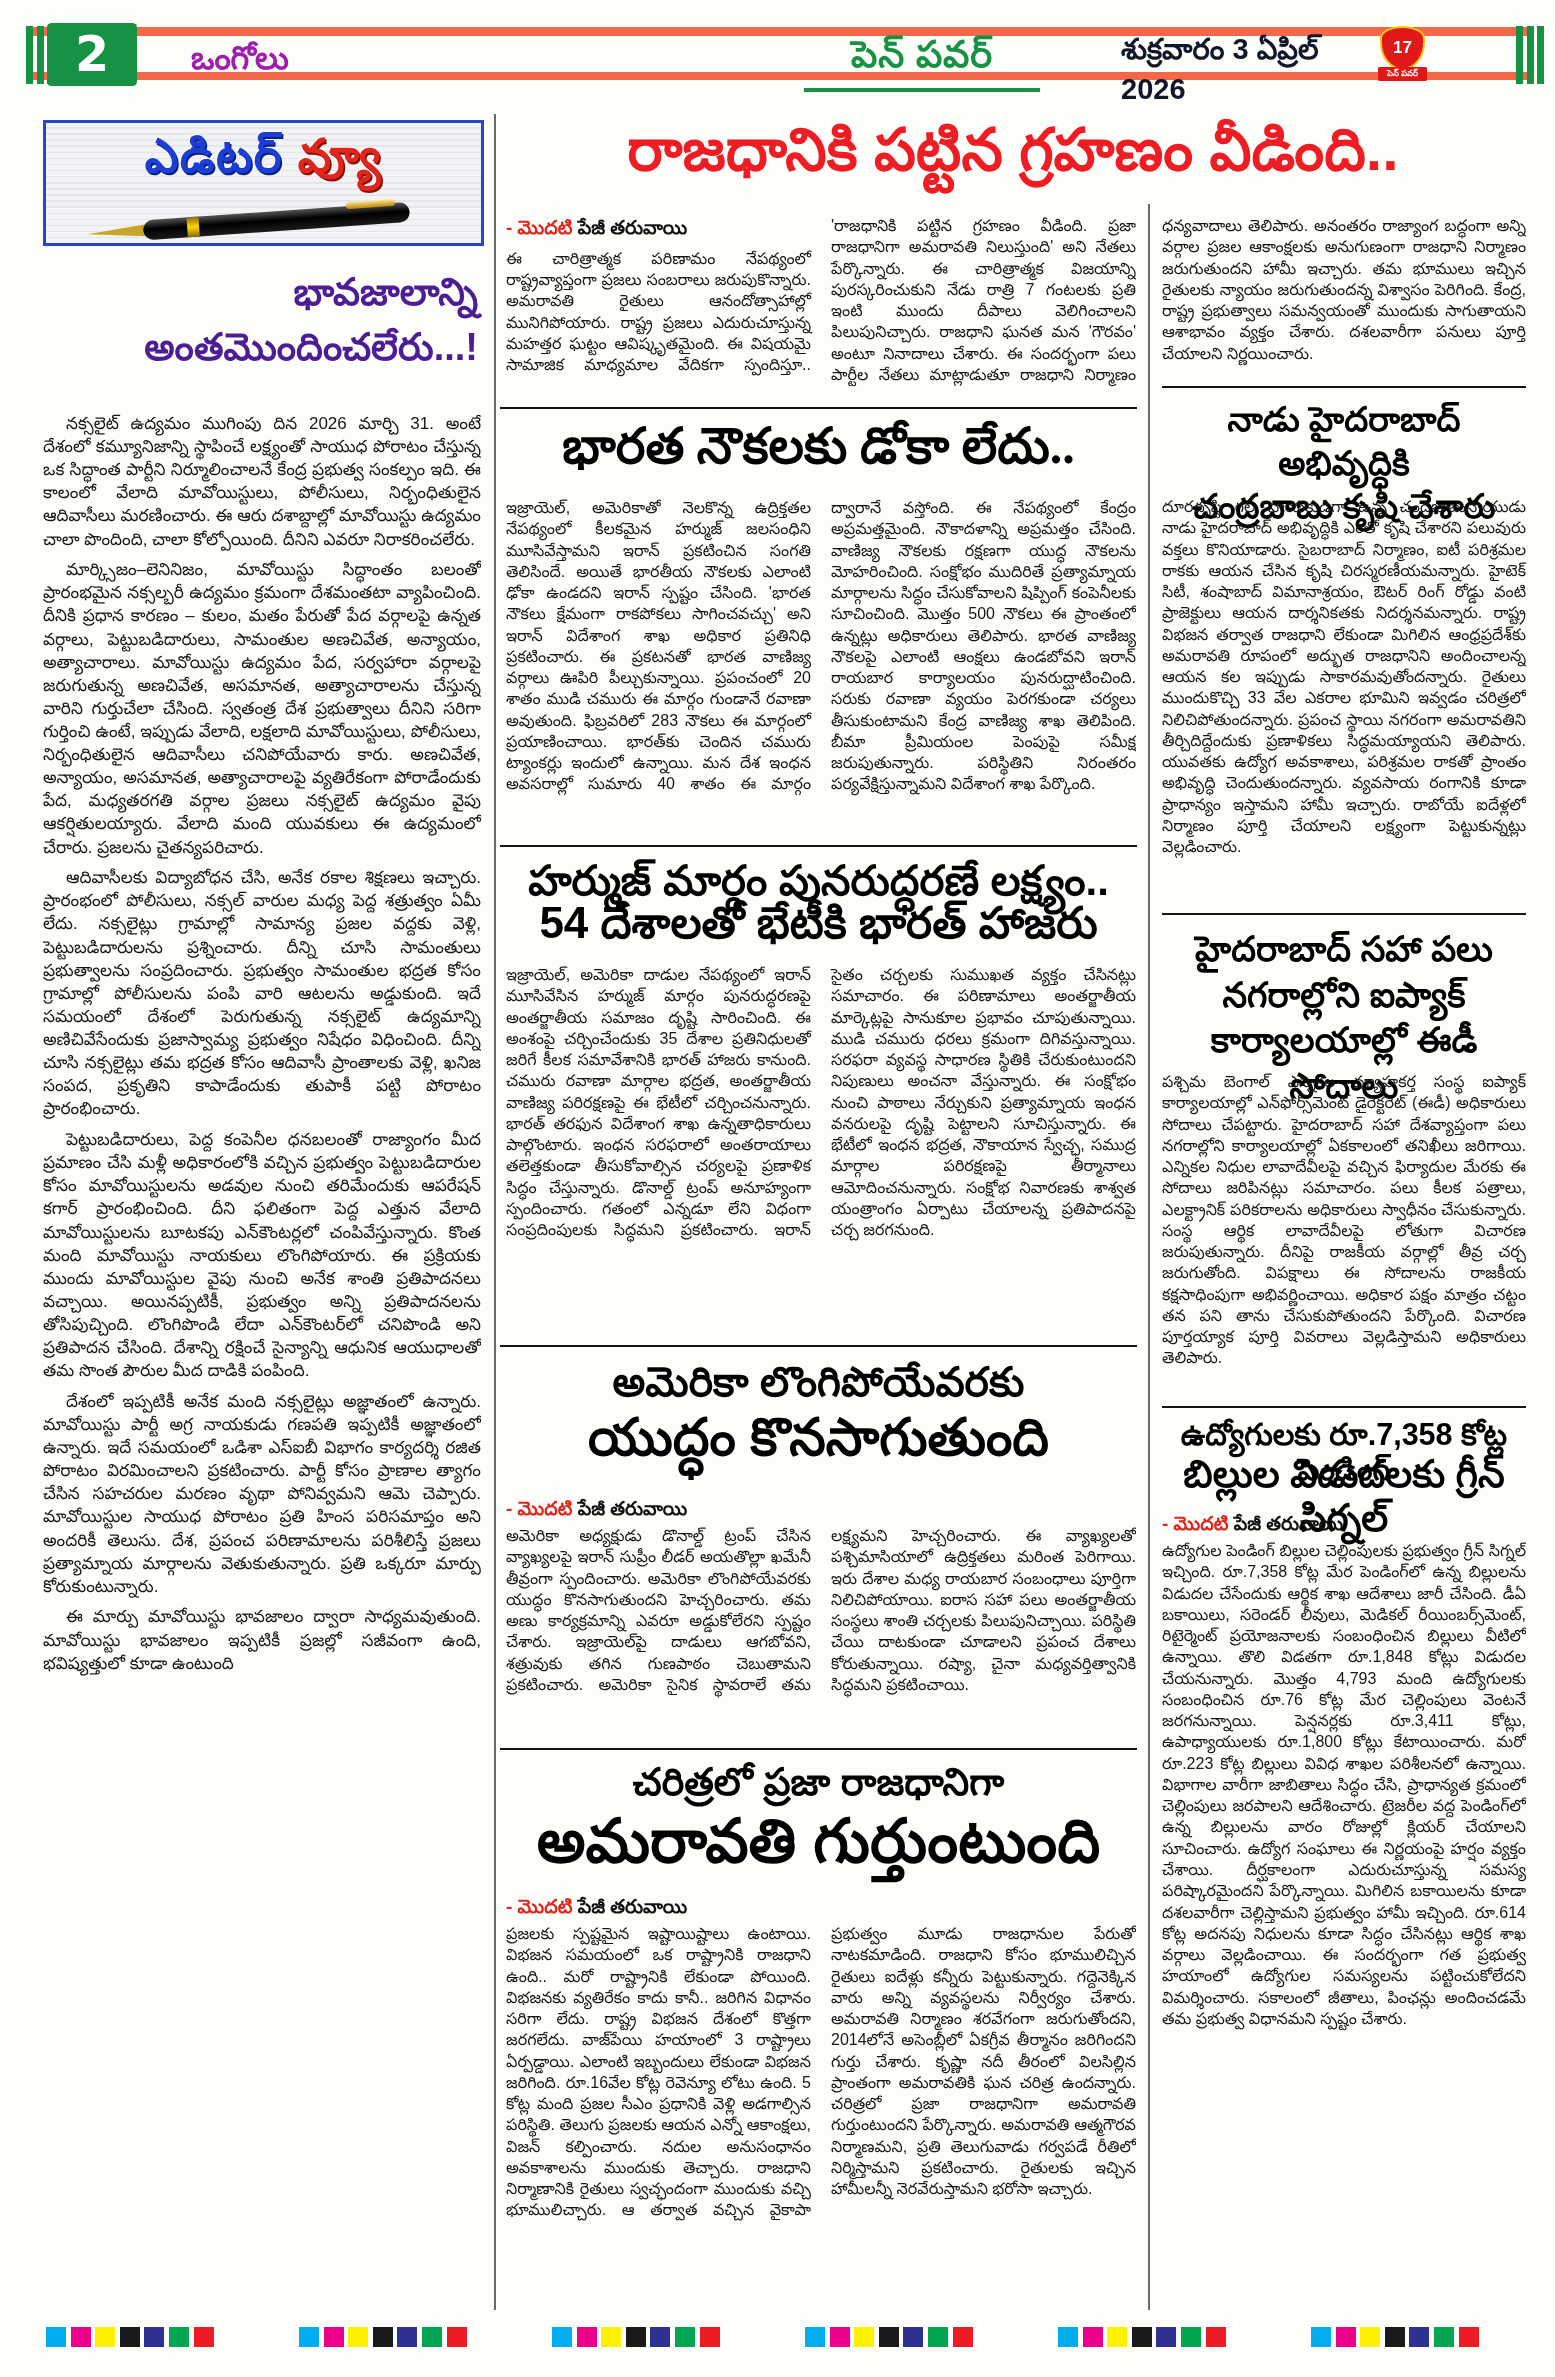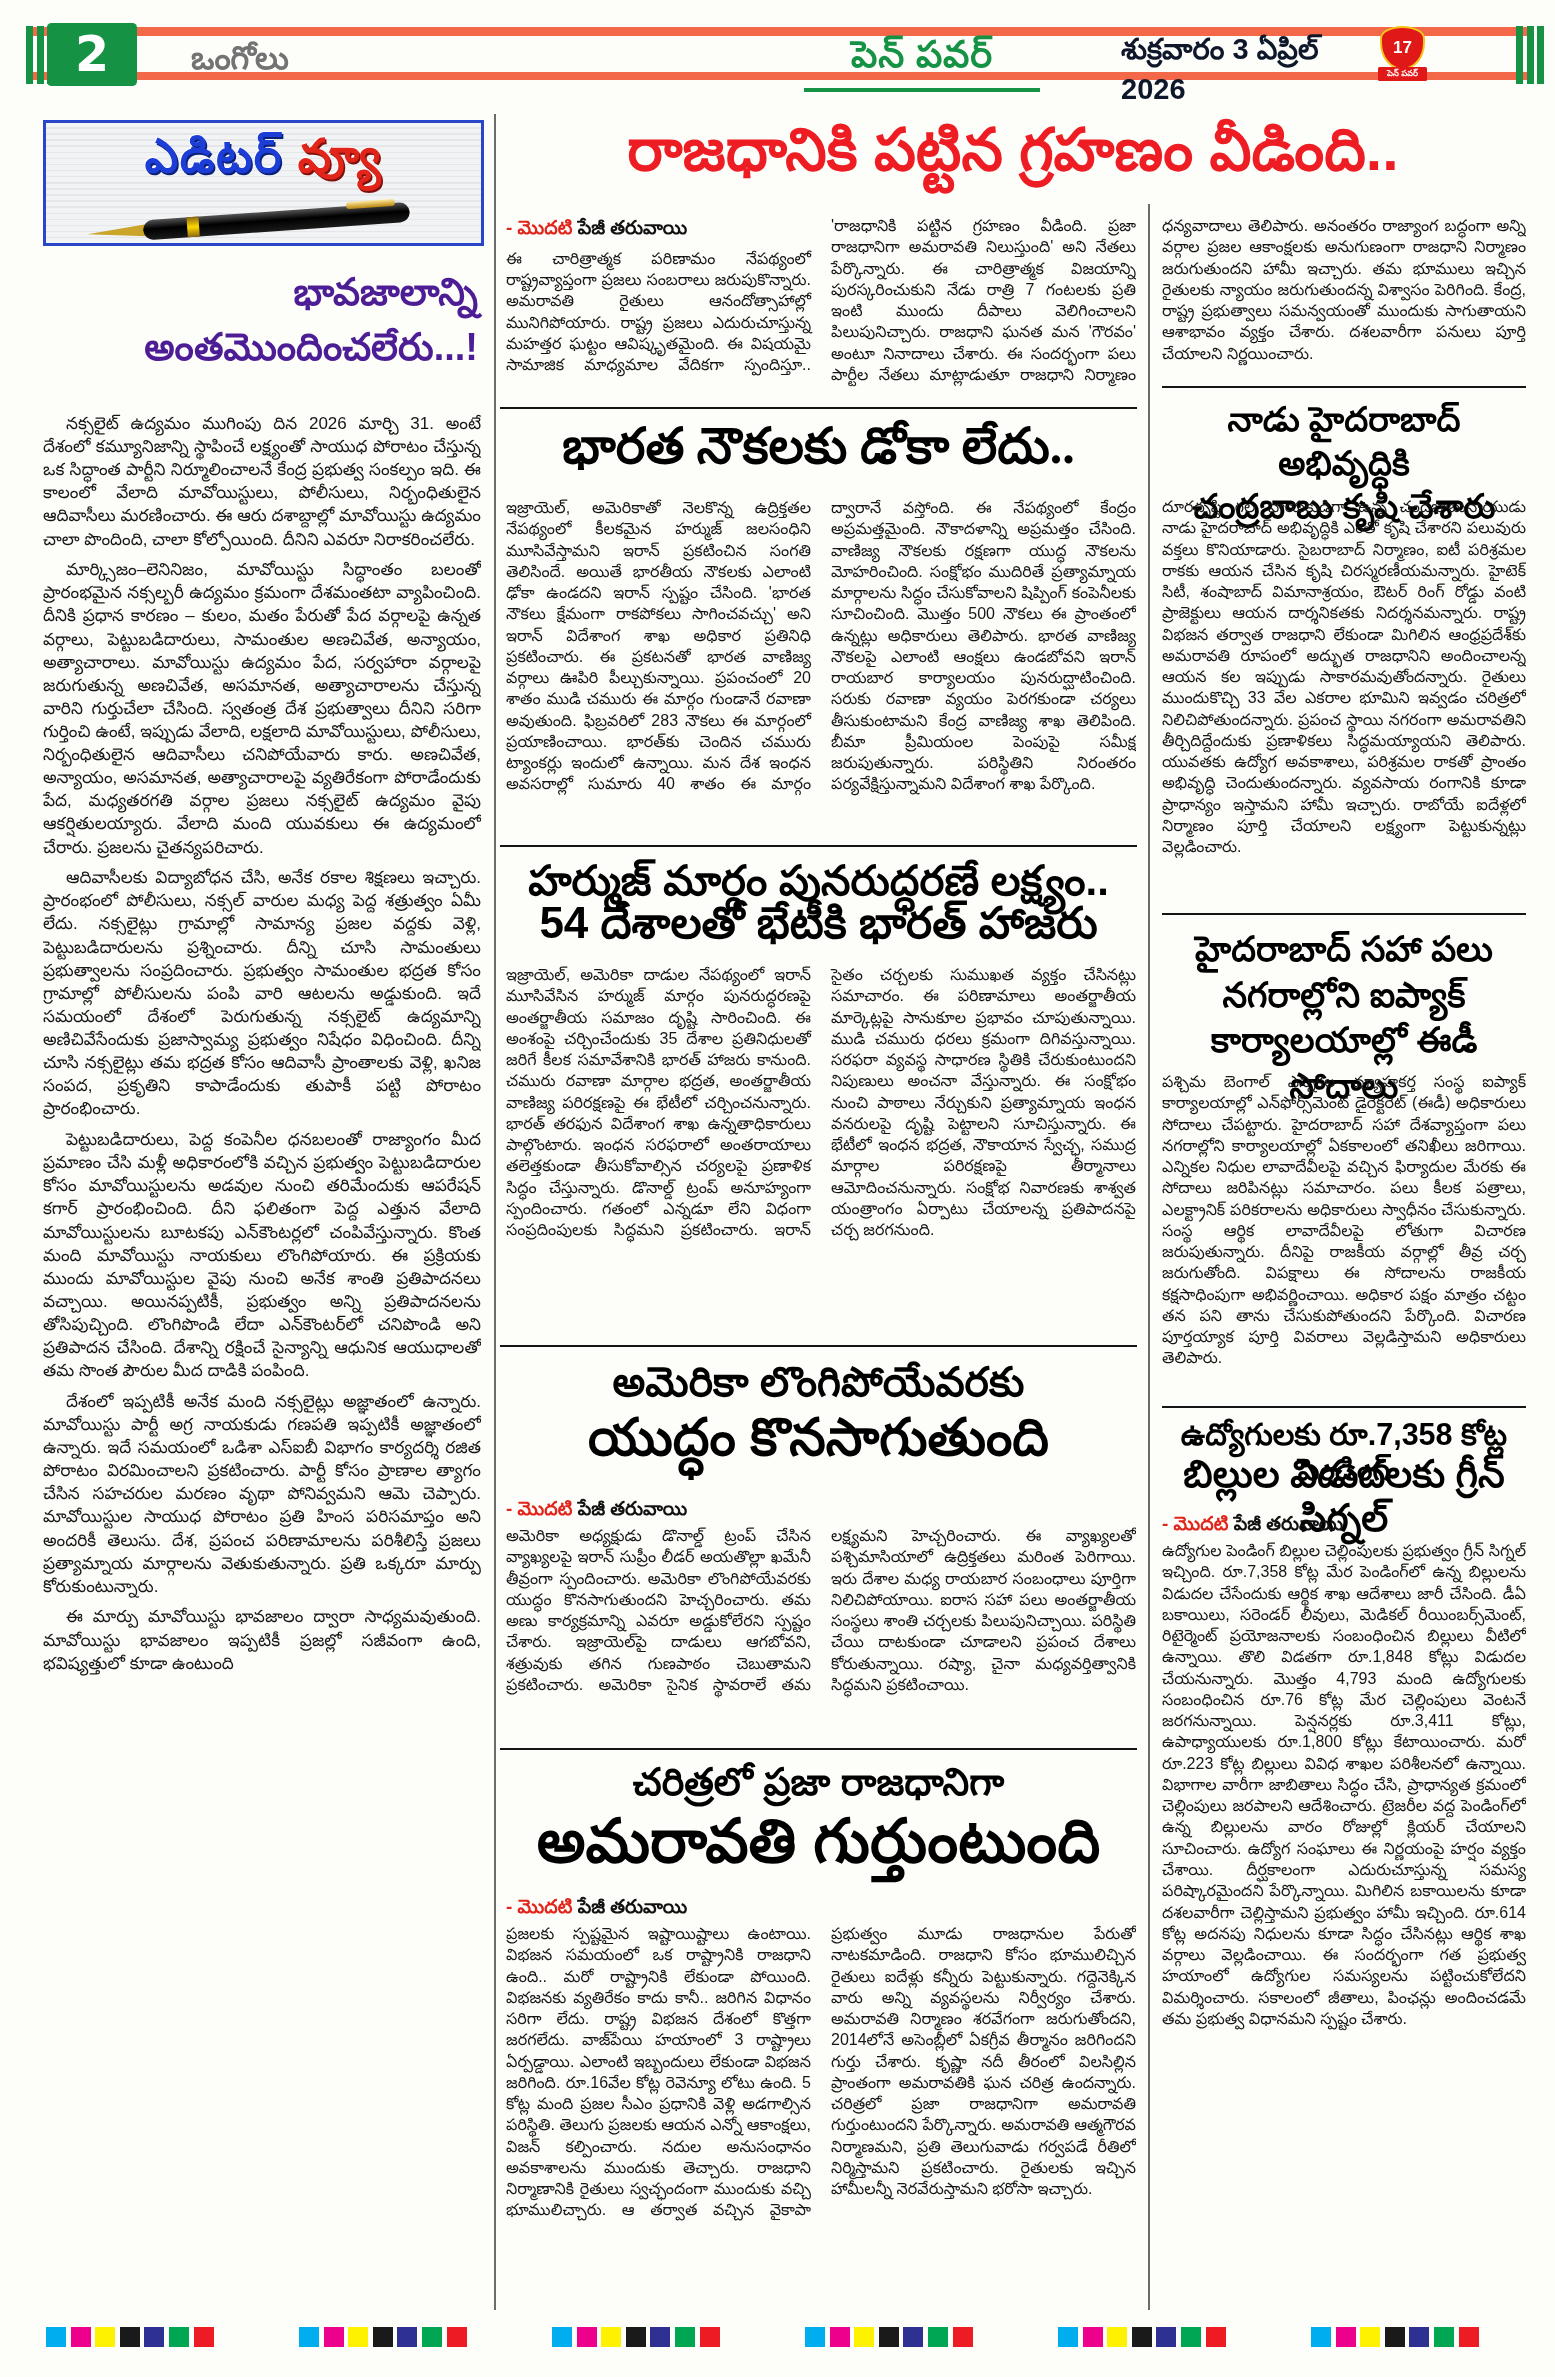--- a/index.html
+++ b/index.html
@@ -5,21 +5,21 @@
   html,body{margin:0;padding:0;}
   body{width:1555px;height:2377px;position:relative;background:#fdfdfa;
        font-family:"Liberation Sans", sans-serif;color:#141414;overflow:hidden;}
   
   .hdr-rule{position:absolute;left:26px;width:1504px;height:8.4px;background:#f4684a;}
   .stripes{position:absolute;display:flex;gap:3.8px;top:26px;}
   .stripes i{display:block;width:6.9px;height:58px;background:#169245;}
   .pagenum{position:absolute;left:47px;top:23px;width:90px;height:63px;background:#169245;
            border-radius:4.6px;display:flex;align-items:center;justify-content:center;
            color:#fff;font-size:49px;font-weight:800;font-family:"DejaVu Sans",sans-serif;}
-  .edition{position:absolute;left:191px;top:40px;font-size:32px;font-weight:600;color:#737373;}
+  .edition{position:absolute;left:191px;top:40px;font-size:32px;font-weight:600;color:#a21caf;}
   .masthead{position:absolute;left:804px;top:34px;width:236px;text-align:center;
             font-size:37px;font-weight:800;color:#169245;border-bottom:4.6px solid #169245;
             padding-bottom:3px;letter-spacing:0.8px;}
   .issuedate{position:absolute;left:1121px;top:33px;width:259px;font-size:29px;font-weight:700;color:#0f172a;}
   .anniv{position:absolute;left:1372px;top:26px;width:61px;height:58px;text-align:center;}
   .shield{width:41px;height:40px;margin:0 auto;background:#e01818;border:2.3px solid #f5c518;
           border-radius:50% 50% 50% 50% / 28% 28% 62% 62%;display:flex;align-items:center;
           justify-content:center;color:#fff;font-weight:800;font-size:17px;}
   .ribbon{margin:-3px auto 0;width:49px;background:#e01818;color:#fff;font-size:8.4px;
           font-weight:700;border-radius:1.5px;padding:0.8px 0;}

